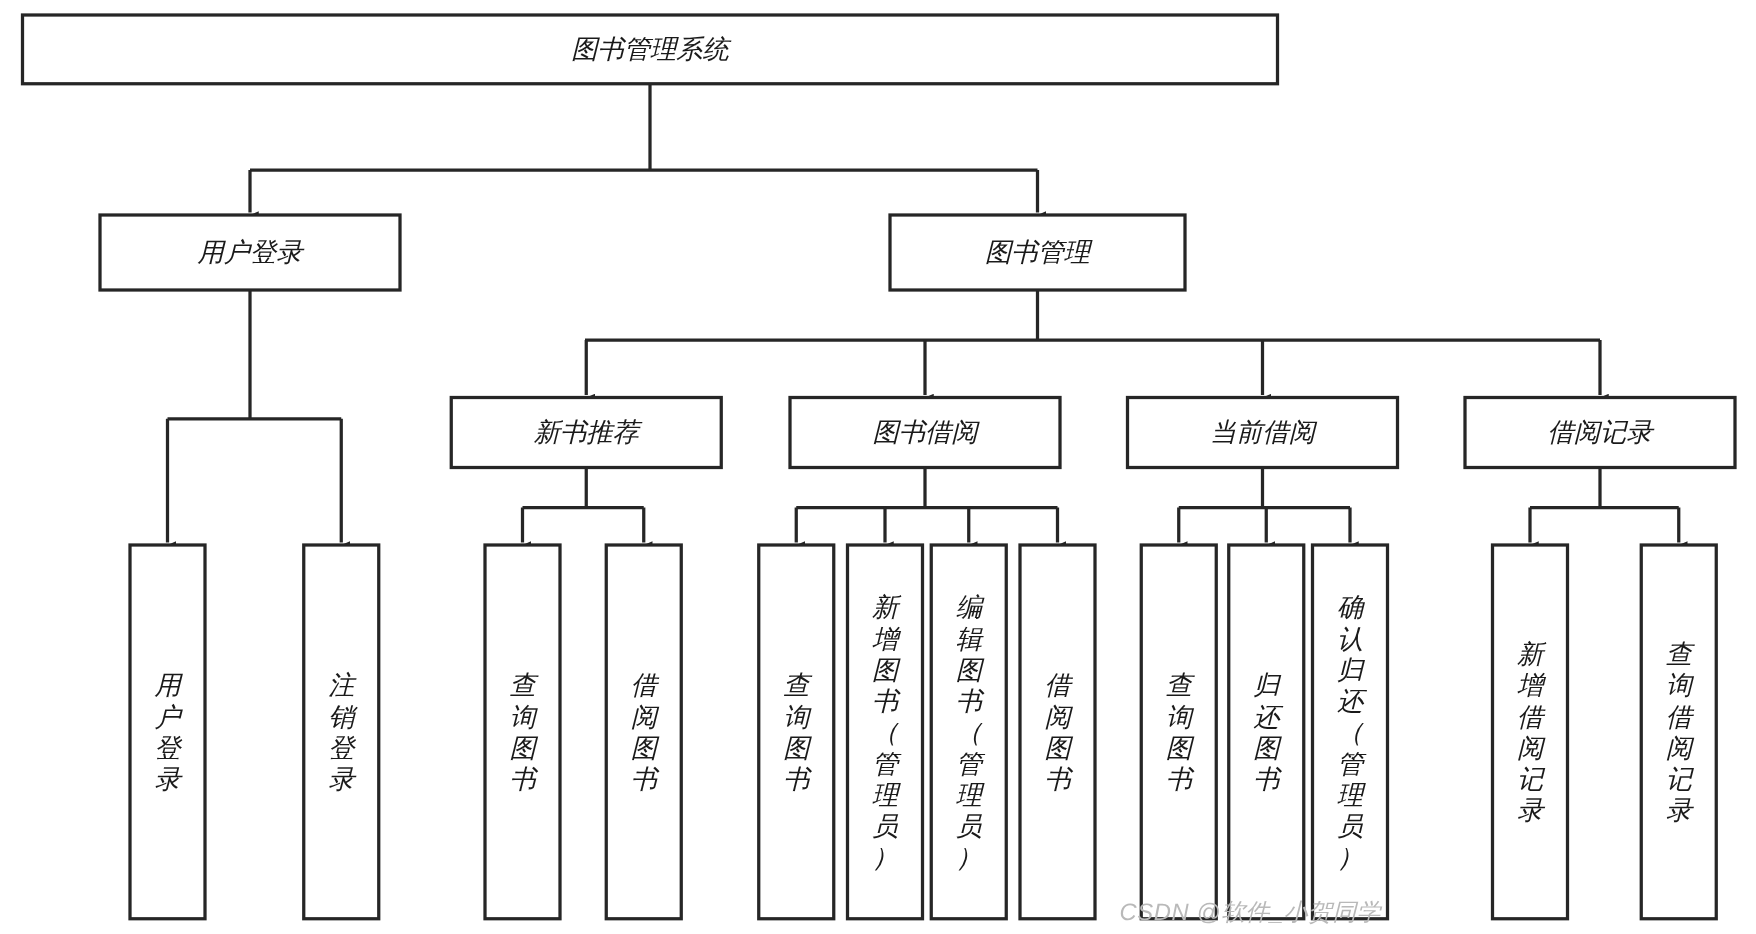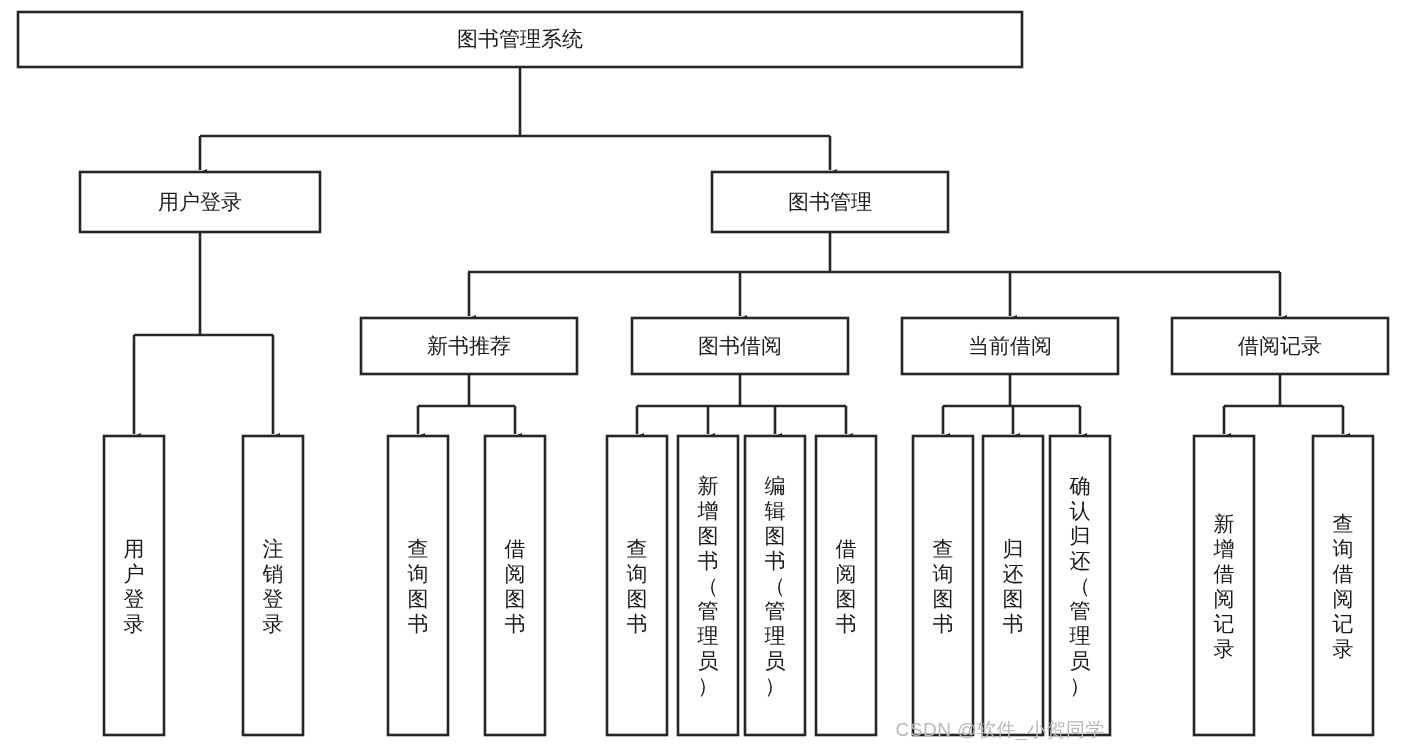--- a/index.html
+++ b/index.html
@@ -12,20 +12,21 @@
     width: 1405px;
     height: 747px;
     font-family: "Liberation Sans", "DejaVu Sans", sans-serif;
     overflow: hidden;
     position: relative;
   }
   #diagram-root {
     position: relative;
     width: 1113px;
     height: 747px;
+    font-style: italic;
   }
   svg#tree-svg {
     position: absolute;
     left: 0;
     top: 0;
     width: 1405px;
     height: 747px;
     display: block;
   }
   .node-box {

